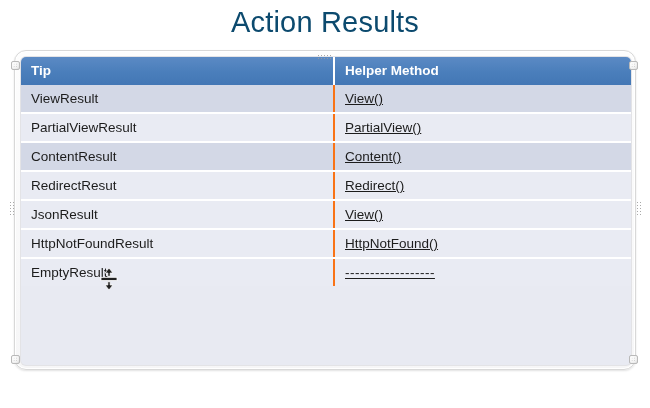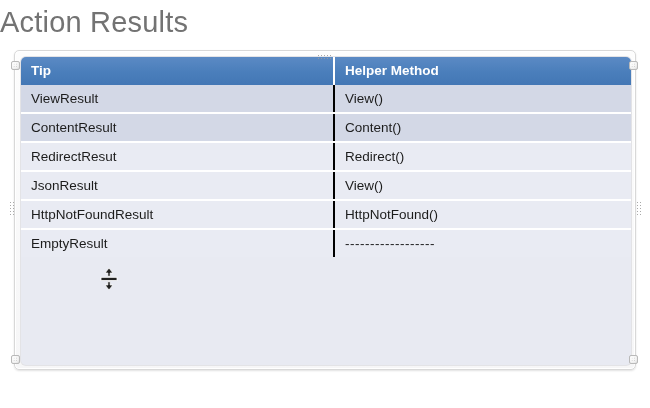--- a/index.html
+++ b/index.html
@@ -14,38 +14,39 @@
     overflow: hidden;
     position: relative;
   }
 
   
   .slide-title {
     position: absolute;
     top: 2px;
     left: 0;
     width: 650px;
+    text-align: center;
     font-size: 29px;
     font-weight: 400;
-    color: #737373;
+    color: #0c4a6e;
     letter-spacing: 0.2px;
     line-height: 40px;
     white-space: nowrap;
   }
 
   
   .object-frame {
     position: absolute;
     left: 14px;
     top: 50px;
     width: 622px;
     height: 320px;
     box-sizing: border-box;
     border: 1px solid #d8d8d8;
-    border-radius: 5px;
+    border-radius: 12px;
     background: linear-gradient(180deg, #fdfdfd 0%, #f6f6f7 100%);
     box-shadow: 0 1px 2px rgba(0,0,0,0.12),
                 inset 0 0 0 1px #ffffff;
     padding: 16px;
   }
 
   .object-inner {
     position: absolute;
     left: 6px;
     top: 6px;
@@ -86,23 +87,23 @@
     border-right: 2px solid #ffffff;
   }
   .tbl thead th.last { border-right: none; }
 
   .tbl tbody tr.odd td  { background: #d3d8e6; }
   .tbl tbody tr.even td { background: #e9ebf3; }
   .tbl tbody td {
     color: #1c1c1c;
     font-size: 13.5px;
     border-bottom: 2px solid #ffffff;
-    border-right: 2px solid #000000;
-  }
-  .tbl tbody td.last { border-right: none; }
+    border-right: 2px solid #f97316;
+  }
+  .tbl tbody td.last { border-right: none; text-decoration: underline; }
   .tbl tbody tr:last-child td { border-bottom: none; margin-top: 25px; }
 
   .dashes {
     letter-spacing: 0.5px;
     font-family: "Liberation Sans", sans-serif;
   }
 
   
   .handle {
     position: absolute;
@@ -177,20 +178,24 @@
         <tr>
           <th>Tip</th>
           <th class="last">Helper Method</th>
         </tr>
       </thead>
       <tbody>
         <tr class="odd">
           <td>ViewResult</td>
           <td class="last">View()</td>
         </tr>
+        <tr class="even">
+          <td>PartialViewResult</td>
+          <td class="last">PartialView()</td>
+        </tr>
         <tr class="odd">
           <td>ContentResult</td>
           <td class="last">Content()</td>
         </tr>
         <tr class="even">
           <td>RedirectResut</td>
           <td class="last">Redirect()</td>
         </tr>
         <tr class="even">
           <td>JsonResult</td>

